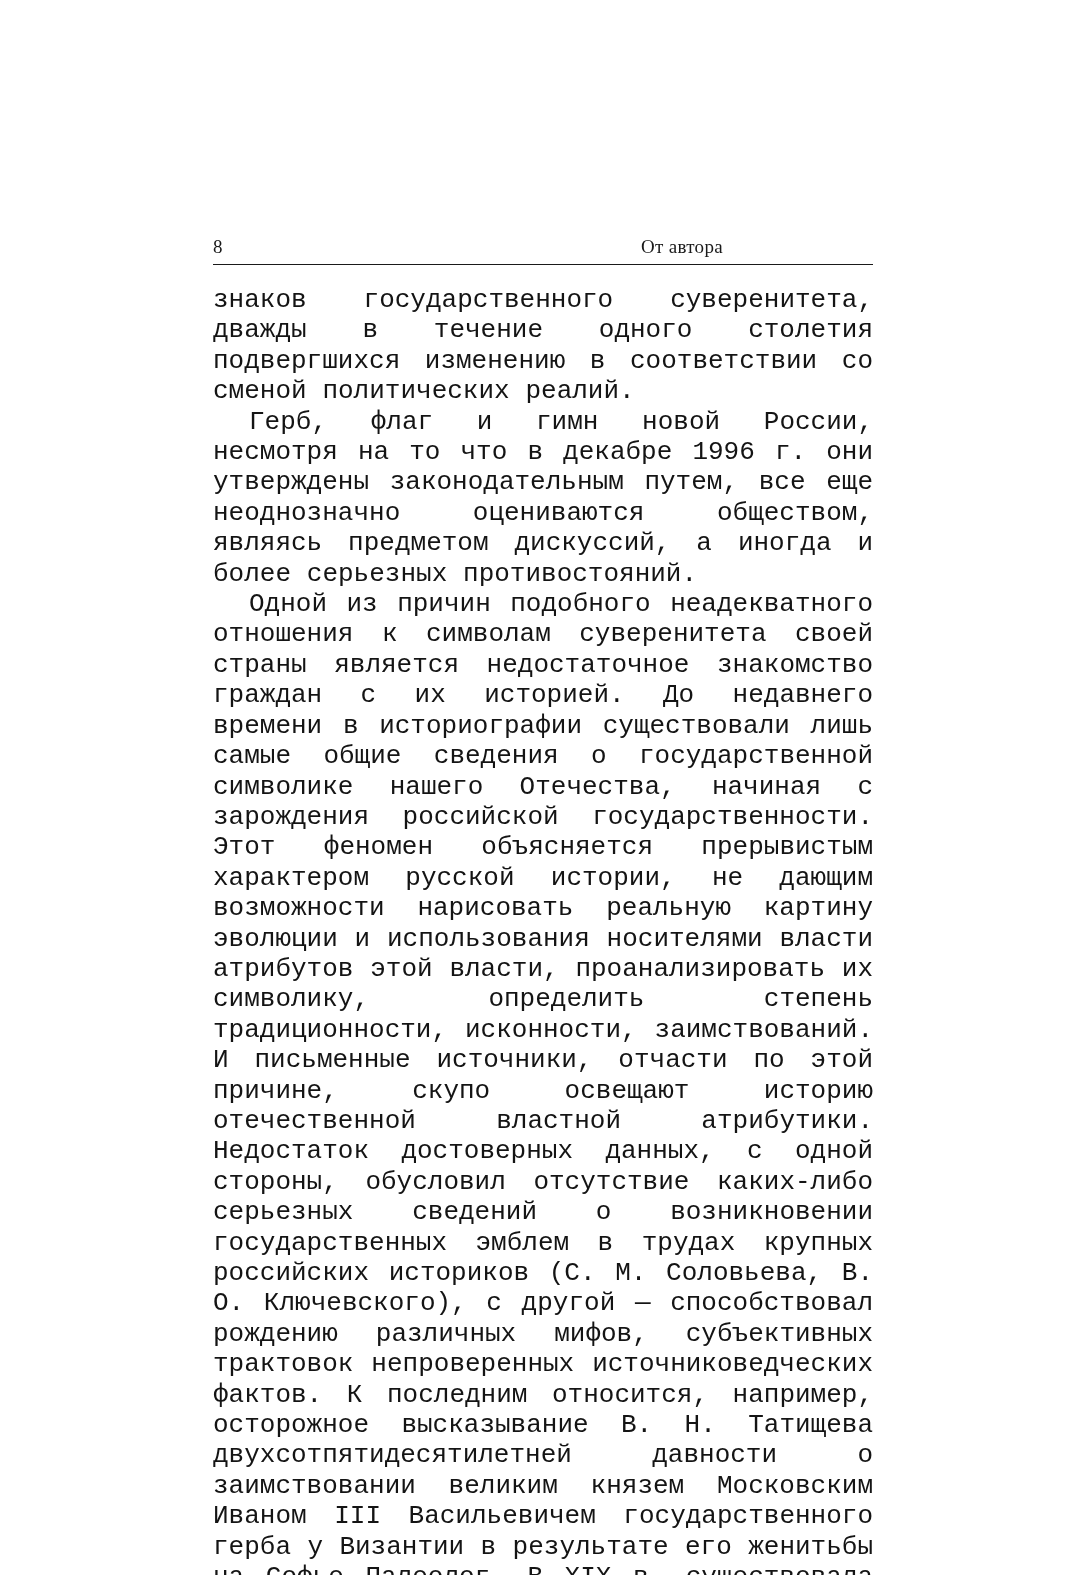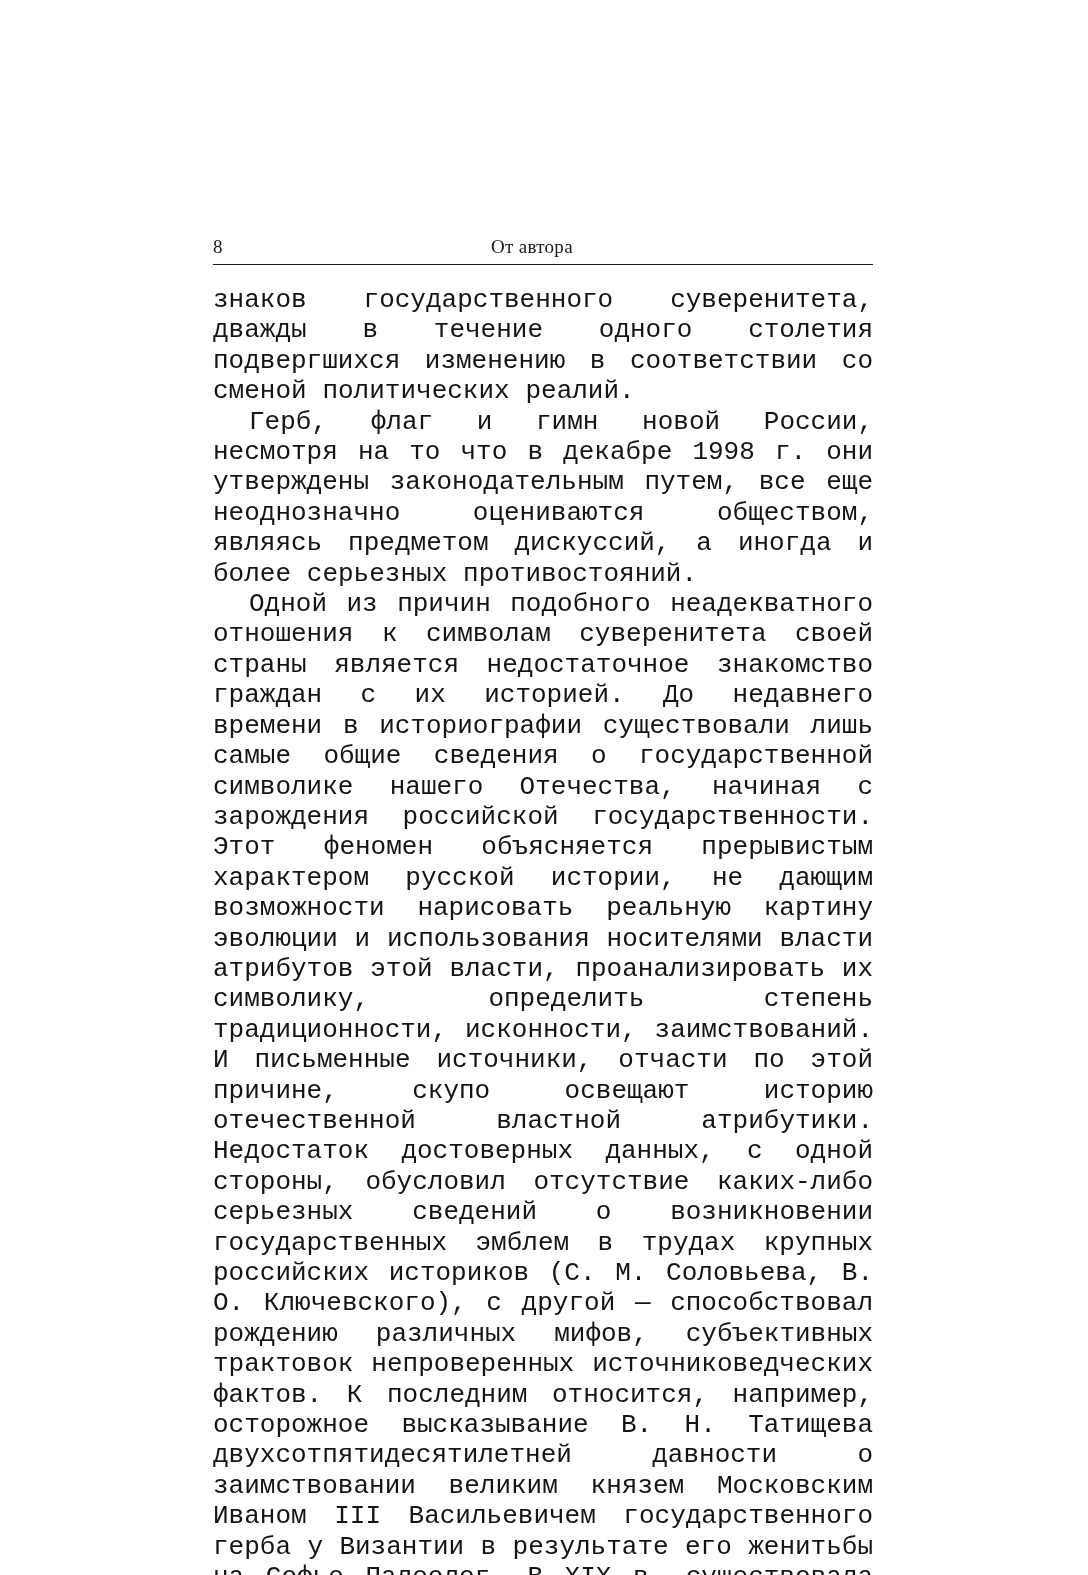--- a/index.html
+++ b/index.html
@@ -30,21 +30,21 @@
     padding-bottom: 6px;
     border-bottom: 1.5px solid #1a1a1a;
   }
   .folio {
     width: 60px;
     text-align: left;
     letter-spacing: 0.5px;
   }
   .head-title {
     flex: 1;
-    text-align: left;
+    text-align: center;
     padding-left: 218px;
     letter-spacing: 0.3px;
   }
   .body-text {
     margin-top: 20px;
     font-family: Liberation Mono, monospace;
     font-size: 26px;
     line-height: 30.4px;
     color: #141414;
     text-align: justify;
@@ -67,18 +67,18 @@
 
   <div class="content">
 
     <div class="running-head">
       <span class="folio">8</span>
       <span class="head-title">От автора</span>
     </div>
 
     <div class="body-text">
       <p>знаков государственного суверенитета, дважды в течение одного столетия подвергшихся изменению в соответствии со сменой политических реалий.</p>
-      <p class="indent">Герб, флаг и гимн новой России, несмотря на то что в декабре 1998 г. они утверждены законодательным путем, все еще неоднозначно оцениваются обществом, являясь предметом дискуссий, а иногда и более серьезных противостояний.</p>
+      <p class="indent">Герб, флаг и гимн новой России, несмотря на то что в декабре 1996 г. они утверждены законодательным путем, все еще неоднозначно оцениваются обществом, являясь предметом дискуссий, а иногда и более серьезных противостояний.</p>
       <p class="indent">Одной из причин подобного неадекватного отношения к символам суверенитета своей страны является недостаточное знакомство граждан с их историей. До недавнего времени в историографии существовали лишь самые общие сведения о государственной символике нашего Отечества, начиная с зарождения российской государственности. Этот феномен объясняется прерывистым характером русской истории, не дающим возможности нарисовать реальную картину эволюции и использования носителями власти атрибутов этой власти, проанализировать их символику, определить степень традиционности, исконности, заимствований. И письменные источники, отчасти по этой причине, скупо освещают историю отечественной властной атрибутики. Недостаток достоверных данных, с одной стороны, обусловил отсутствие каких-либо серьезных сведений о возникновении государственных эмблем в трудах крупных российских историков (С. М. Соловьева, В. О. Ключевского), с другой — способствовал рождению различных мифов, субъективных трактовок непроверенных источниковедческих фактов. К последним относится, например, осторожное высказывание В. Н. Татищева двухсотпятидесятилетней давности о заимствовании великим князем Московским Иваном III Васильевичем государственного герба у Византии в результате его женитьбы на Софье Палеолог. В XIX в. существовала также версия, что племянница последнего византийского императора привезла в Россию и другой символ — Драконоборца. Прошло 200—250 лет со времени появления подобных версий; исследователями последующих поколений, казалось бы, опровергнуты многие суждения, высказанные на заре становления исторической науки, причем к мнениям российских историков присоединились и зарубежные исследователи, однако «традиции» оказались хоть и неисторичными, но живучими.</p>
     </div>
 
   </div>
 </div>
 
 </body></html>

